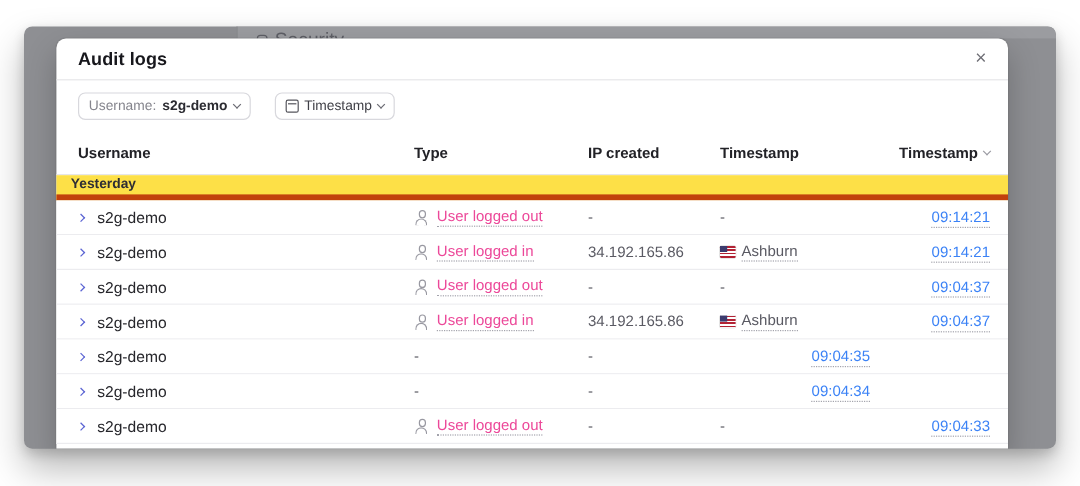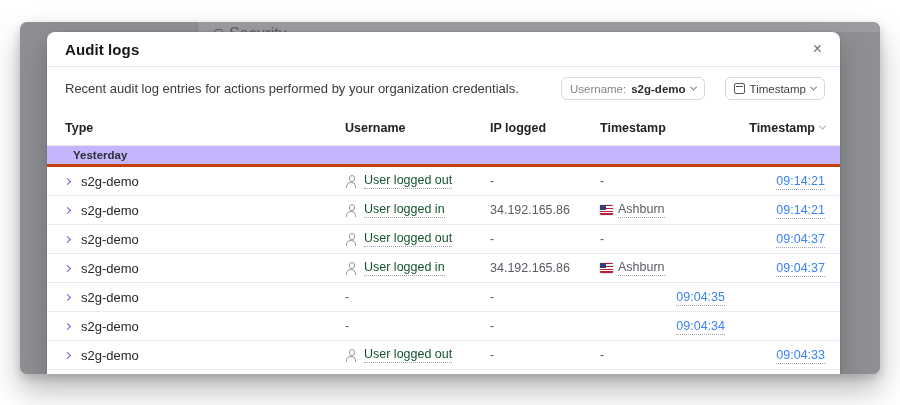--- a/index.html
+++ b/index.html
@@ -54,27 +54,27 @@
     position:relative; flex:none; }
   .ic-cal::after { content:""; position:absolute; left:1px; right:1px; top:2px;
     height:1.2px; background:#55555c; }
 
   
   .grid { display:grid; grid-template-columns:280px 145px 110px 125px 1fr;
     padding:0 15px 0 18px; align-items:center; }
   .thead { height:36px; flex:none; border-bottom:1px solid #e6e6e9;
     font-size:12.5px; font-weight:700; color:#222227; }
   .th-last { justify-self:end; display:flex; align-items:center; gap:5px; cursor:pointer; }
-  .section { height:21px; flex:none; display:flex; align-items:center; padding:0 26px;
-    background:#c4b5fd; border-bottom:3px solid #c2410c; font-size:11.5px; font-weight:700;
+  .section { height:21px; flex:none; display:flex; align-items:center; padding:0 12px;
+    background:#fde047; border-bottom:5px solid #c2410c; font-size:11.5px; font-weight:700;
     color:#2e2e34; }
   .row { height:29px; flex:none; border-bottom:1px solid #ececef; font-size:12.5px;
     cursor:pointer; background:#fff; }
   .c-user { display:flex; align-items:center; gap:11px; color:#26262b; font-size:13px; }
-  .c-type { display:flex; align-items:center; gap:6px; color:#14532d; }
+  .c-type { display:flex; align-items:center; gap:6px; color:#ec4899; }
   .c-ip   { color:#5a5a63; }
   .c-loc  { display:flex; align-items:center; gap:5px; color:#5a5a63; }
   .c-time { justify-self:end; color:#3b82f6; }
   .dotted { border-bottom:1px dotted #a3a3ac; padding-bottom:1px; }
 
   
   .ticon { width:13px; height:13px; position:relative; display:inline-block; flex:none; }
   [data-name="user-icon"]::before { content:""; position:absolute; left:3.6px; top:0.5px;
     width:4.6px; height:4.6px; border:1.2px solid #9898a1; border-radius:50%; }
   [data-name="user-icon"]::after { content:""; position:absolute; left:1.4px; top:7px;
@@ -109,39 +109,38 @@
   </div>
 
   <div class="modal" data-name="audit-logs-modal">
 
     <div class="m-header" data-name="modal-header">
       <div class="m-title" data-name="modal-title">Audit logs</div>
       <div class="m-close" data-name="close-icon">×</div>
     </div>
 
     <div class="m-sub" data-name="modal-subheader">
-      <div class="m-desc" data-name="modal-description">Recent audit log entries for actions performed by your organization credentials.</div>
       <div class="filters" data-name="filter-bar">
         <div class="btn" data-name="username-filter-button">
           <span class="muted" data-name="username-filter-label">Username:</span>
           <span class="val" data-name="username-filter-value">s2g-demo</span>
           <span class="cv cv-down" data-name="chevron-down-icon"></span>
         </div>
         <div class="btn" data-name="timestamp-filter-button">
           <span class="ic-cal" data-name="calendar-icon"></span>
           <span data-name="timestamp-filter-label">Timestamp</span>
           <span class="cv cv-down" data-name="chevron-down-icon"></span>
         </div>
       </div>
     </div>
 
     <div class="grid thead" data-name="table-header-row">
+      <div data-name="column-header-username">Username</div>
       <div data-name="column-header-type">Type</div>
-      <div data-name="column-header-username">Username</div>
-      <div data-name="column-header-ip">IP logged</div>
+      <div data-name="column-header-ip">IP created</div>
       <div data-name="column-header-location">Timestamp</div>
       <div class="th-last" data-name="column-header-timestamp">
         <span data-name="timestamp-header-label">Timestamp</span>
         <span class="cv cv-down lt" data-name="sort-chevron-icon"></span>
       </div>
     </div>
 
     <div class="section" data-name="section-header-yesterday">Yesterday</div>
 
     <div class="grid row" data-name="table-row">

